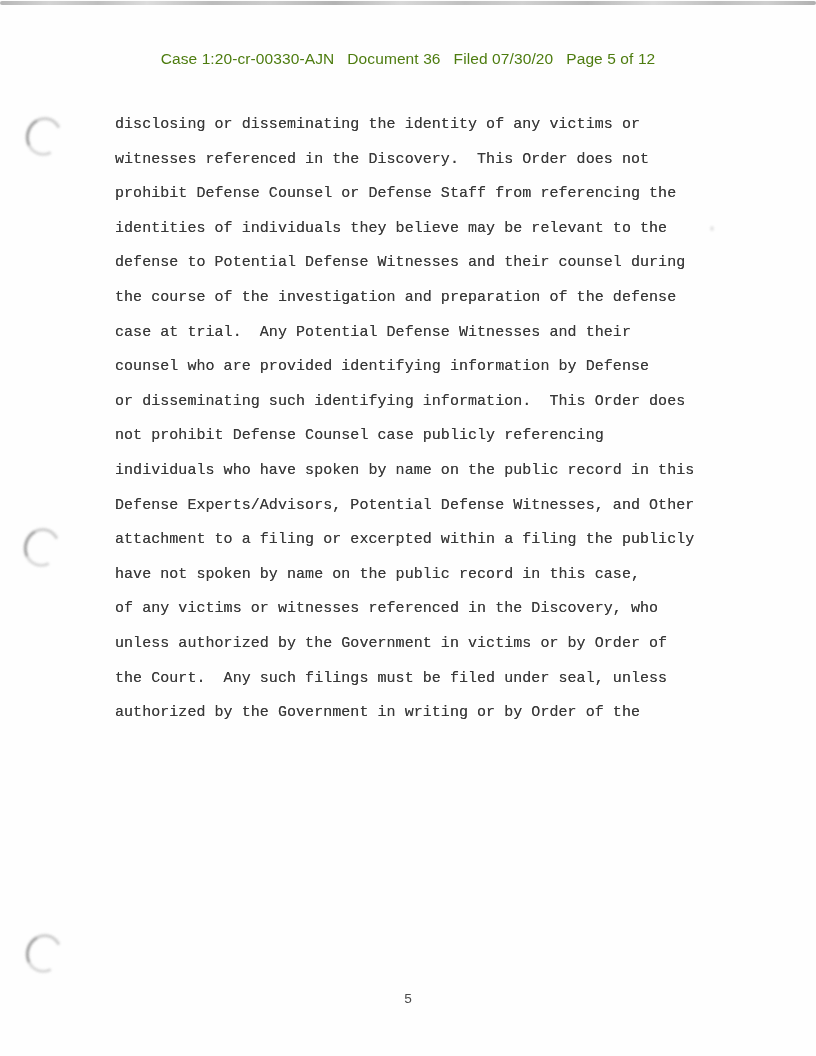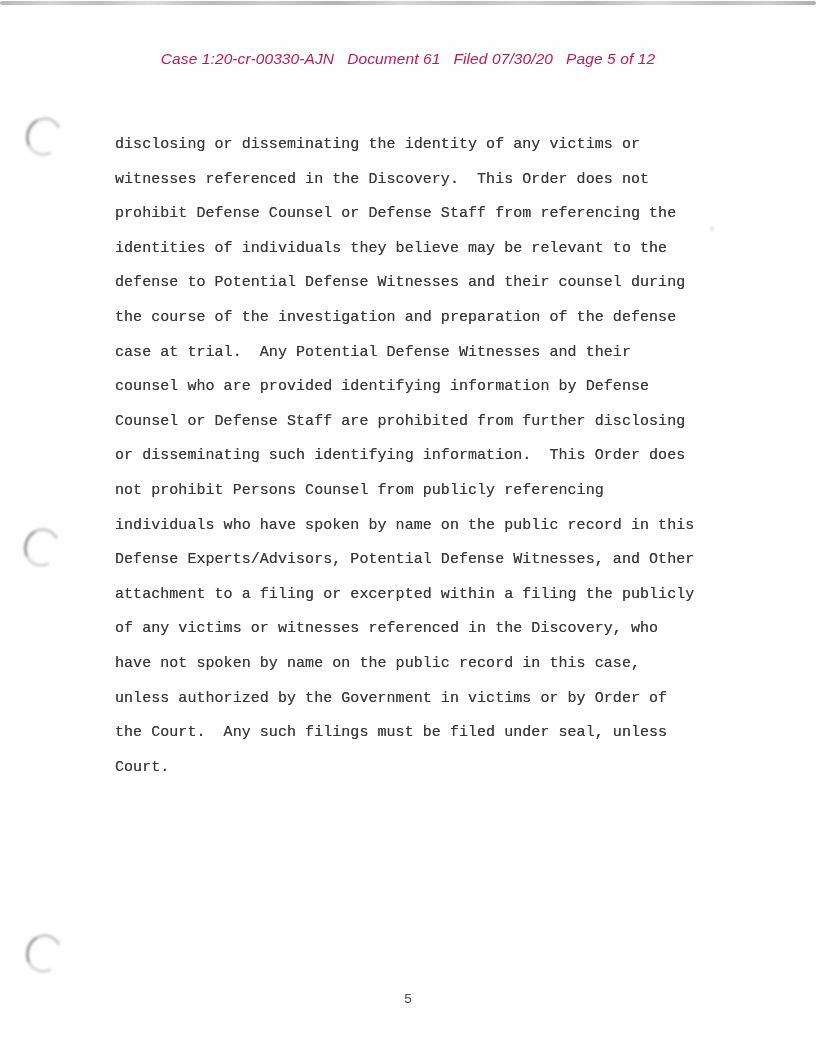--- a/index.html
+++ b/index.html
@@ -39,21 +39,21 @@
     display: flex;
     justify-content: center;
     gap: 13px;
     font-family: "Liberation Sans", sans-serif;
     font-size: 15.5px;
     letter-spacing: 0.1px;
     white-space: nowrap;
   }
   .doc-body {
     position: absolute;
-    top: 128px;
+    top: 108px;
     left: 115px;
     width: 600px;
   }
   .doc-body .line {
     white-space: pre;
     font-size: 15px;
     line-height: 34.6px;
     letter-spacing: 0.05px;
     text-shadow: 0 0 0.4px rgba(40,40,40,0.65);
   }
@@ -94,49 +94,48 @@
     line-height: 16px;
   }
 </style>
 </head>
 <body>
 
 <div class="sheet">
 
   <div class="scan-edge-top"></div>
 
-  <div class="case-header" style="color: #be185d; font-style: italic;">
+  <div class="case-header" style="color: #4d7c0f;">
     <span>Case 1:20-cr-00330-AJN</span>
-    <span>Document 61</span>
+    <span>Document 36</span>
     <span>Filed 07/30/20</span>
     <span>Page 5 of 12</span>
   </div>
 
   <div class="punch punch-1"></div>
   <div class="punch punch-2"></div>
   <div class="punch punch-3"></div>
   <div class="speck speck-1"></div>
 
   <div class="doc-body" style="color: rgb(56, 56, 56);">
     <div class="line">disclosing or disseminating the identity of any victims or</div>
     <div class="line">witnesses referenced in the Discovery.  This Order does not</div>
     <div class="line">prohibit Defense Counsel or Defense Staff from referencing the</div>
     <div class="line">identities of individuals they believe may be relevant to the</div>
     <div class="line">defense to Potential Defense Witnesses and their counsel during</div>
     <div class="line">the course of the investigation and preparation of the defense</div>
     <div class="line">case at trial.  Any Potential Defense Witnesses and their</div>
     <div class="line">counsel who are provided identifying information by Defense</div>
-    <div class="line">Counsel or Defense Staff are prohibited from further disclosing</div>
     <div class="line">or disseminating such identifying information.  This Order does</div>
-    <div class="line">not prohibit Persons Counsel from publicly referencing</div>
+    <div class="line">not prohibit Defense Counsel case publicly referencing</div>
     <div class="line">individuals who have spoken by name on the public record in this</div>
     <div class="line">Defense Experts/Advisors, Potential Defense Witnesses, and Other</div>
     <div class="line">attachment to a filing or excerpted within a filing the publicly</div>
+    <div class="line">have not spoken by name on the public record in this case,</div>
     <div class="line">of any victims or witnesses referenced in the Discovery, who</div>
-    <div class="line">have not spoken by name on the public record in this case,</div>
     <div class="line">unless authorized by the Government in victims or by Order of</div>
     <div class="line">the Court.  Any such filings must be filed under seal, unless</div>
-    <div class="line">Court.</div>
+    <div class="line">authorized by the Government in writing or by Order of the</div>
   </div>
 
   <div class="page-number" style="color: rgb(74, 74, 74);">5</div>
 
 </div>
 
 </body></html>

